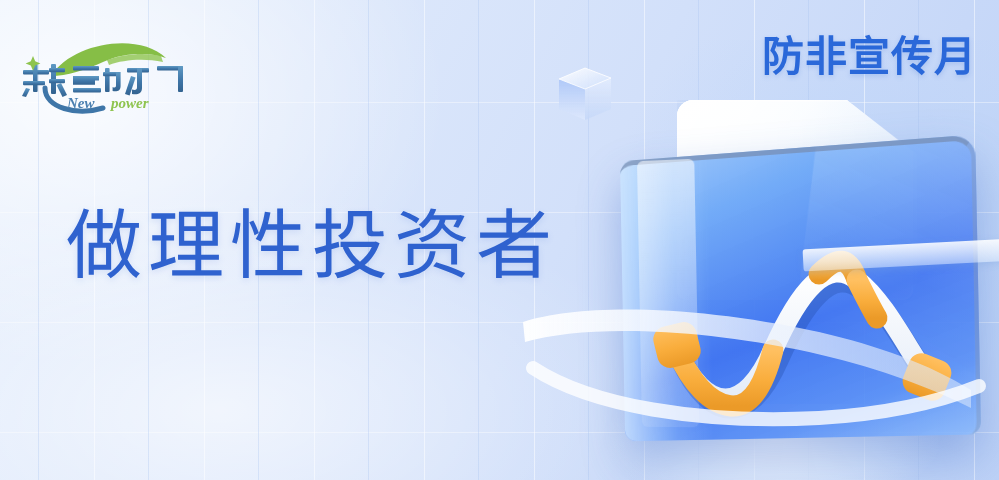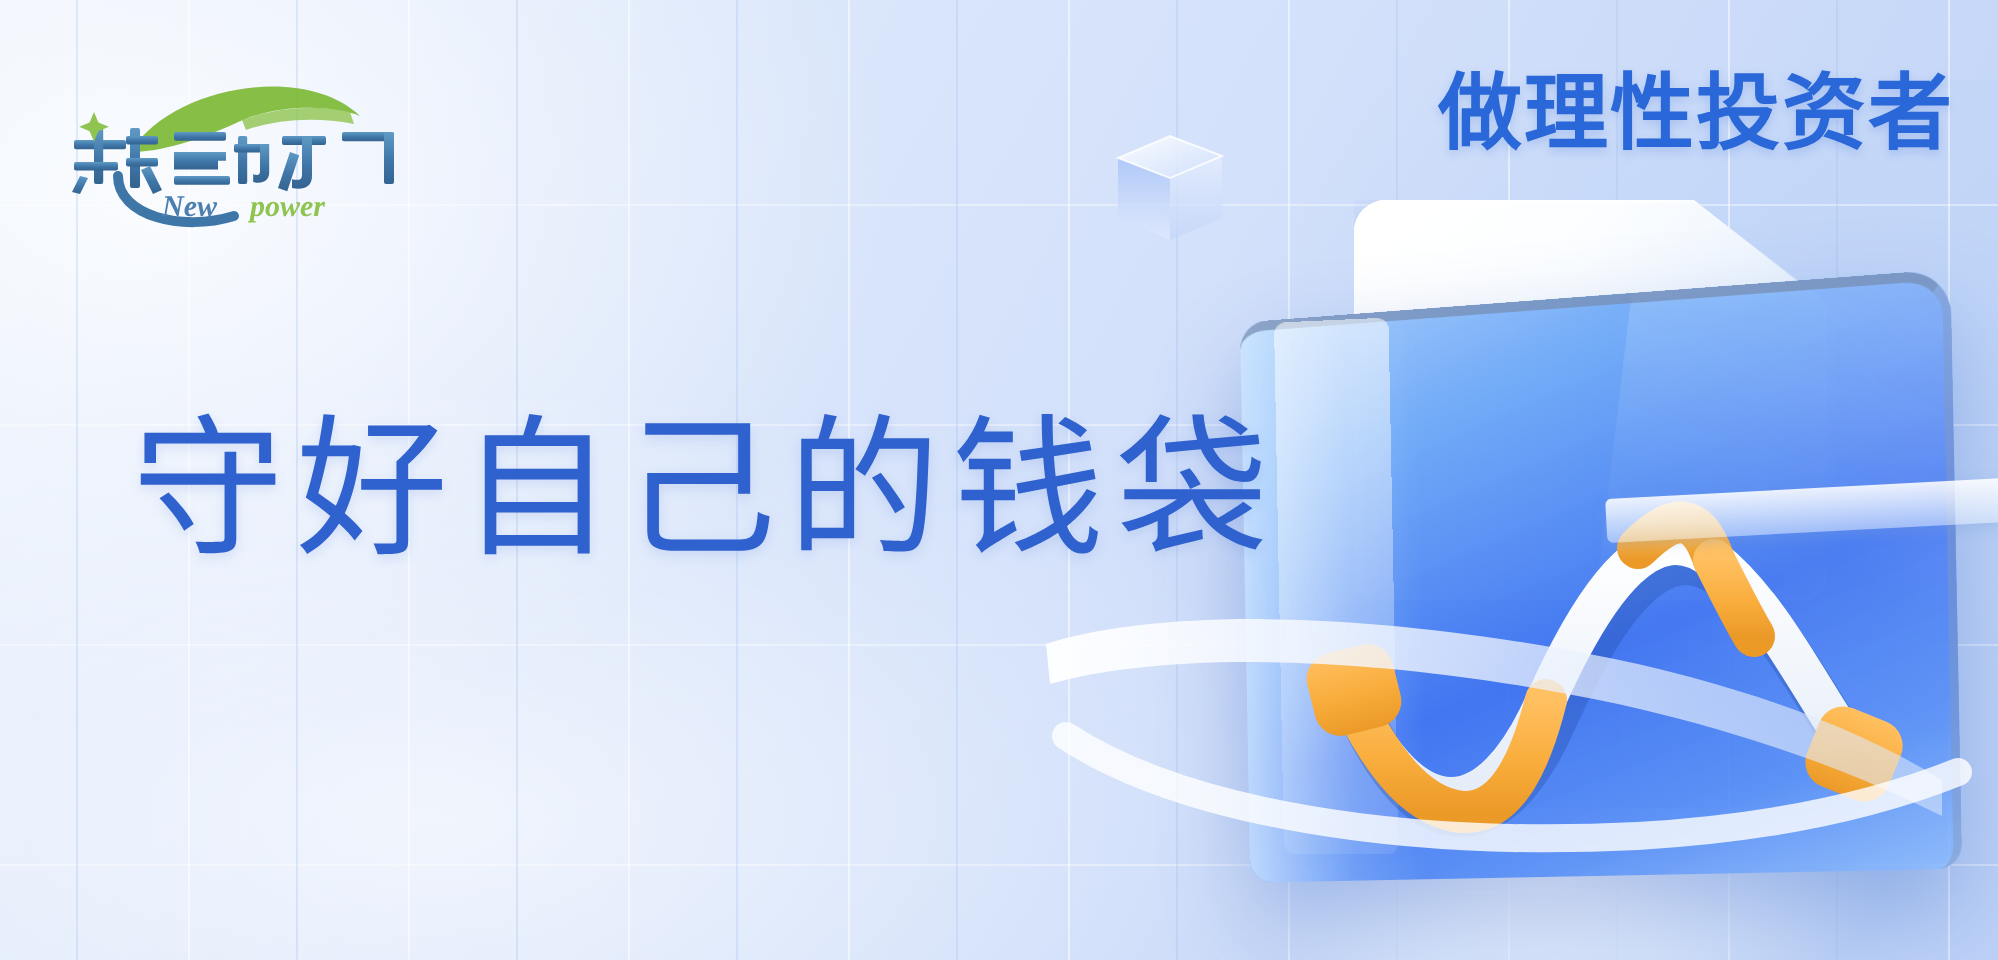--- a/index.html
+++ b/index.html
@@ -60,21 +60,21 @@
     background-image:
       linear-gradient(to right, rgba(164,192,238,0.30) 1px, rgba(164,192,238,0) 1px);
     background-size: 110px 100%;
     background-position: 38px 0;
     pointer-events: none;
   }
 
   
   .logo {
     position: absolute;
-    left: 25px;
+    left: 11px;
     top: 36px;
     width: 200px;
     height: 80px;
   }
   .logo svg { display: block; width: 100%; height: 100%; }
 
   
   .campaign-title {
     position: absolute;
     right: 22px;
@@ -322,21 +322,21 @@
         <path d="M120 40 l-6 18 4.6 1.6 6 -18 Z"></path>
         <rect x="146" y="30" width="26" height="4.6" rx="1"></rect>
         <rect x="167" y="30" width="5" height="26" rx="1"></rect>
       </g>
 
       <text x="56" y="72" font-family="Liberation Serif, DejaVu Serif, serif" font-size="15" font-style="italic" font-weight="700" fill="#4a7fb0">New</text>
       <text x="100" y="72" font-family="Liberation Serif, DejaVu Serif, serif" font-size="15" font-style="italic" font-weight="700" fill="#8ec44f">power</text>
     </svg>
   </div>
 
-  <div class="campaign-title">做理性投资者</div>
+  <div class="campaign-title">防非宣传月</div>
 
   <div class="illustration">
 
     <div class="cube">
       <svg viewBox="0 0 64 70" xmlns="http://www.w3.org/2000/svg" aria-hidden="true">
         <defs>
           <linearGradient id="cubeTop" x1="0" y1="0" x2="1" y2="1">
             <stop offset="0%" stop-color="#ffffff" stop-opacity="0.95"></stop>
             <stop offset="100%" stop-color="#cfdffb" stop-opacity="0.8"></stop>
           </linearGradient>
@@ -413,16 +413,16 @@
         <path d="M4 24 C60 6, 170 6, 300 34 C360 48, 410 66, 452 92 L452 110
                  C404 86, 352 68, 290 54 C168 28, 62 28, 6 44 Z" fill="url(#ribG)"></path>
         <path d="M14 70 C72 108, 180 126, 300 120 C370 116, 420 104, 460 88" fill="none" stroke="rgba(255,255,255,0.80)" stroke-width="14" stroke-linecap="round"></path>
       </svg>
     </div>
 
     <div class="pedestal"></div>
   </div>
 
   <div class="headline">
-    <div class="headline-line">守好自己的钱袋</div>
+    <div class="headline-line">做理性投资者</div>
   </div>
 
 </div>
 
 </body></html>

